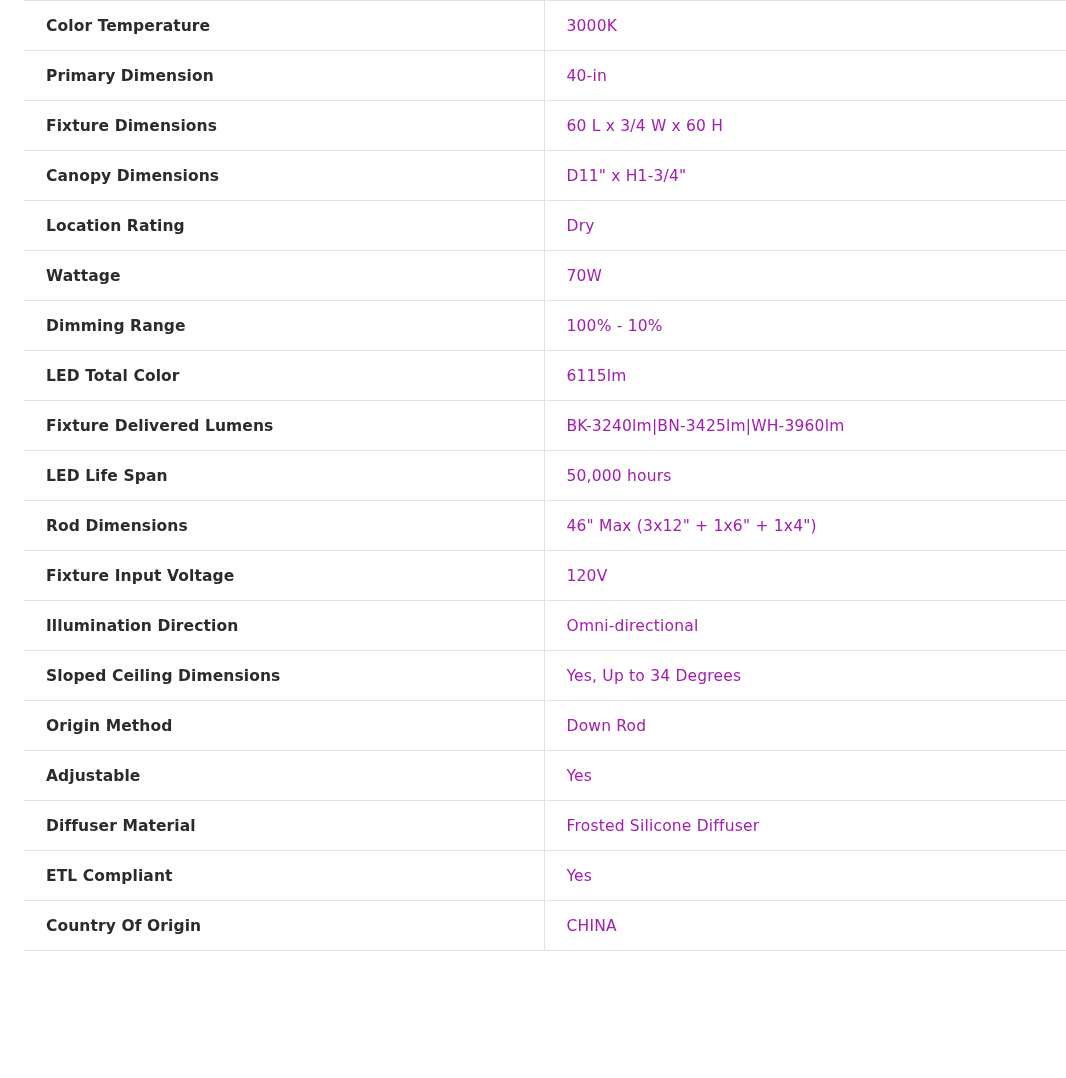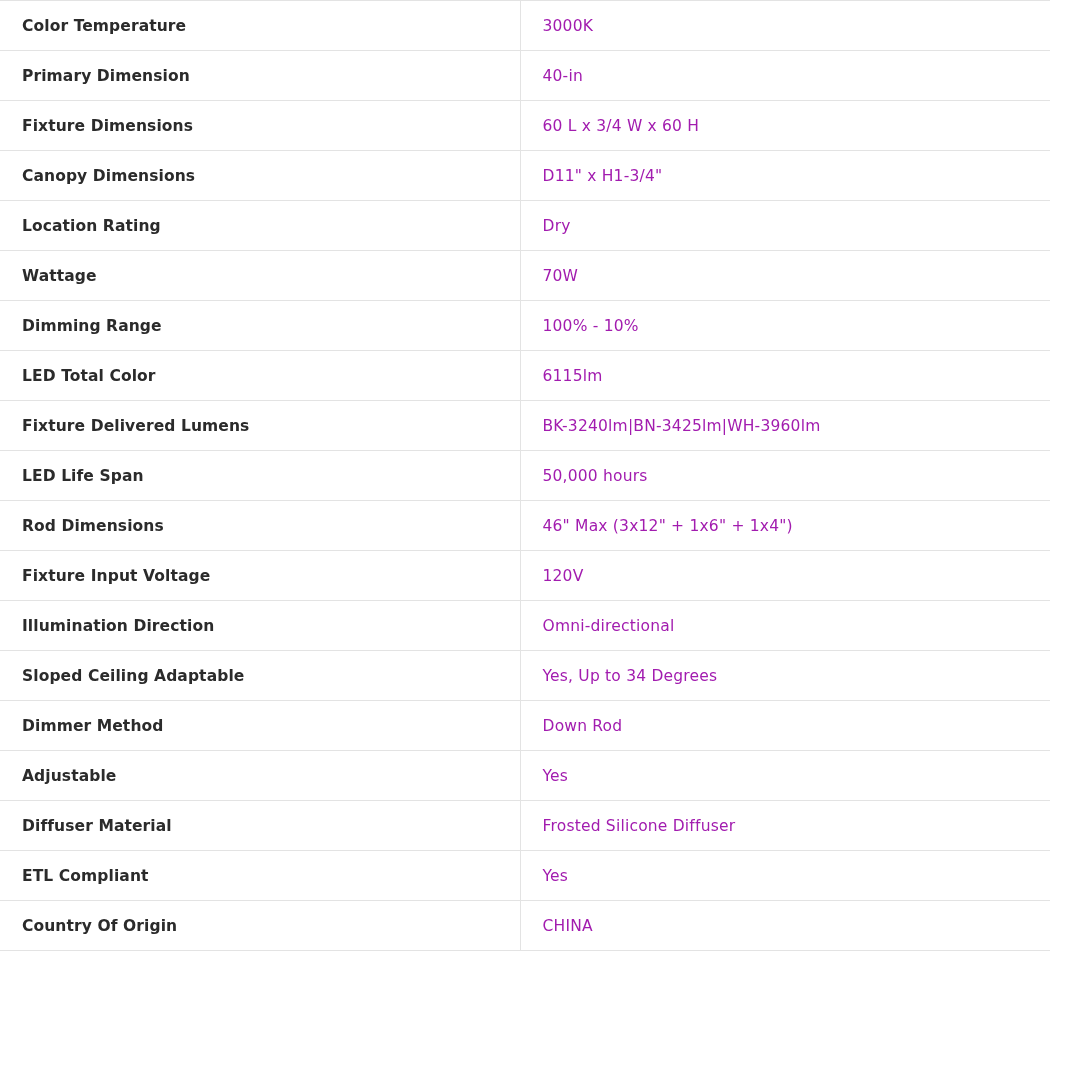--- a/index.html
+++ b/index.html
@@ -9,21 +9,21 @@
   }
   body {
     font-family: "DejaVu Sans", sans-serif;
     width: 1066px;
     height: 1078px;
     overflow: hidden;
     color: #333333;
     -webkit-font-smoothing: antialiased;
   }
   .spec-table-wrap {
-    padding: 0 0;
+    padding: 0 24px;
     box-sizing: border-box;
     width: 1066px;
   }
   table.spec-table {
     border-collapse: collapse;
     width: 1050px;
     table-layout: fixed;
     margin-top: 0;
   }
   table.spec-table tr {
@@ -108,25 +108,25 @@
         </tr>
         <tr>
           <td class="spec-label">Fixture Input Voltage</td>
           <td class="spec-value">120V</td>
         </tr>
         <tr>
           <td class="spec-label">Illumination Direction</td>
           <td class="spec-value">Omni-directional</td>
         </tr>
         <tr>
-          <td class="spec-label">Sloped Ceiling Adaptable</td>
+          <td class="spec-label">Sloped Ceiling Dimensions</td>
           <td class="spec-value">Yes, Up to 34 Degrees</td>
         </tr>
         <tr>
-          <td class="spec-label">Dimmer Method</td>
+          <td class="spec-label">Origin Method</td>
           <td class="spec-value">Down Rod</td>
         </tr>
         <tr>
           <td class="spec-label">Adjustable</td>
           <td class="spec-value">Yes</td>
         </tr>
         <tr>
           <td class="spec-label">Diffuser Material</td>
           <td class="spec-value">Frosted Silicone Diffuser</td>
         </tr>

